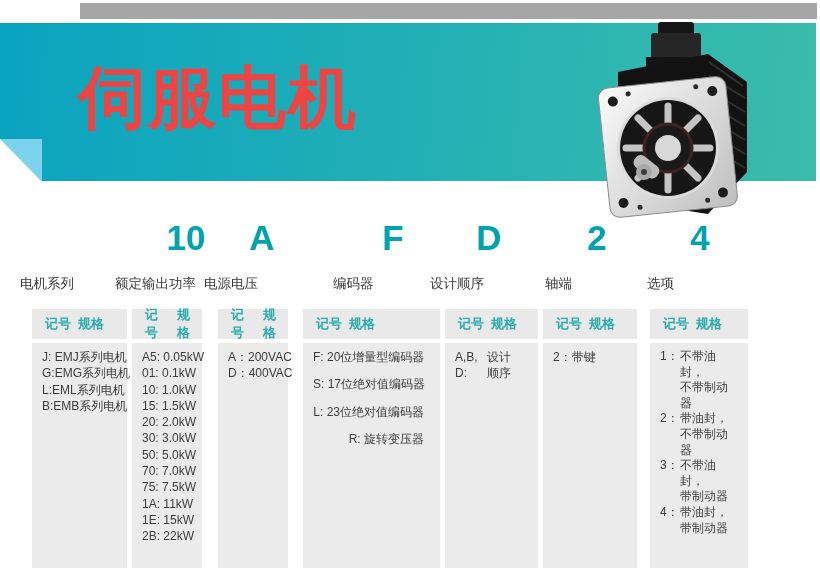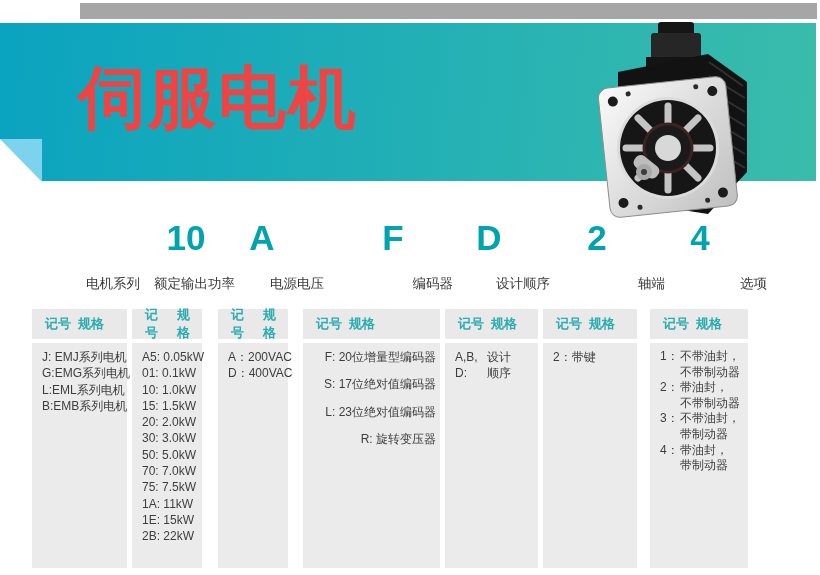--- a/index.html
+++ b/index.html
@@ -31,21 +31,21 @@
   .seg{position:absolute;text-align:center;font-size:35px;font-weight:bold;color:var(--accent,#00a3ae);line-height:40px;}
   .seg1{left:16px;width:120px;}
   .seg2{left:146px;width:80px;}
   .seg3{left:222px;width:80px;}
   .seg4{left:353px;width:80px;}
   .seg5{left:449px;width:80px;}
   .seg6{left:557px;width:80px;}
   .seg7{left:660px;width:80px;}
   
   .label-row{position:absolute;left:0;top:275px;width:820px;height:18px;}
-  .mlabel{position:absolute;text-align:right;font-size:13.5px;color:#3a3a3a;line-height:18px;}
+  .mlabel{position:absolute;text-align:left;font-size:13.5px;color:#3a3a3a;line-height:18px;}
   .ml1{left:20px;width:120px;}
   .ml2{left:115px;width:120px;}
   .ml3{left:204px;width:120px;}
   .ml4{left:333px;width:120px;}
   .ml5{left:430px;width:120px;}
   .ml6{left:545px;width:120px;}
   .ml7{left:647px;width:120px;}
   
   .col{position:absolute;top:309px;}
   .c1{left:32px;width:95px;}
@@ -55,21 +55,21 @@
   .c5{left:445px;width:93px;}
   .c6{left:543px;width:94px;}
   .c7{left:650px;width:98px;}
   .col-header{
     height:30px;background:var(--box_header_bg,#e9e9e9);
     display:flex;align-items:center;gap:7px;padding-left:13px;box-sizing:border-box;
     color:var(--header_text,#2bacb0);font-size:13px;font-weight:bold;
   }
   .col-body{
     margin-top:4px;height:225px;background:var(--box_body_bg,#ebebeb);
-    box-sizing:border-box;padding:6px 4px 0 10px;
+    box-sizing:border-box;padding:6px 16px 0 10px;
     color:var(--body_text,#3d3d3d);font-size:12px;line-height:16.3px;
   }
   .line{white-space:pre;}
   .spaced .line{margin-bottom:11px;text-align:right;}
   .pair-row{display:flex;}
   .pair-code{width:32px;white-space:pre;}
   .opt-row{display:flex;line-height:15.6px;}
   .opt-code{width:20px;white-space:pre;flex:none;}
   .opt-lines{display:flex;flex-direction:column;}
 </style>

